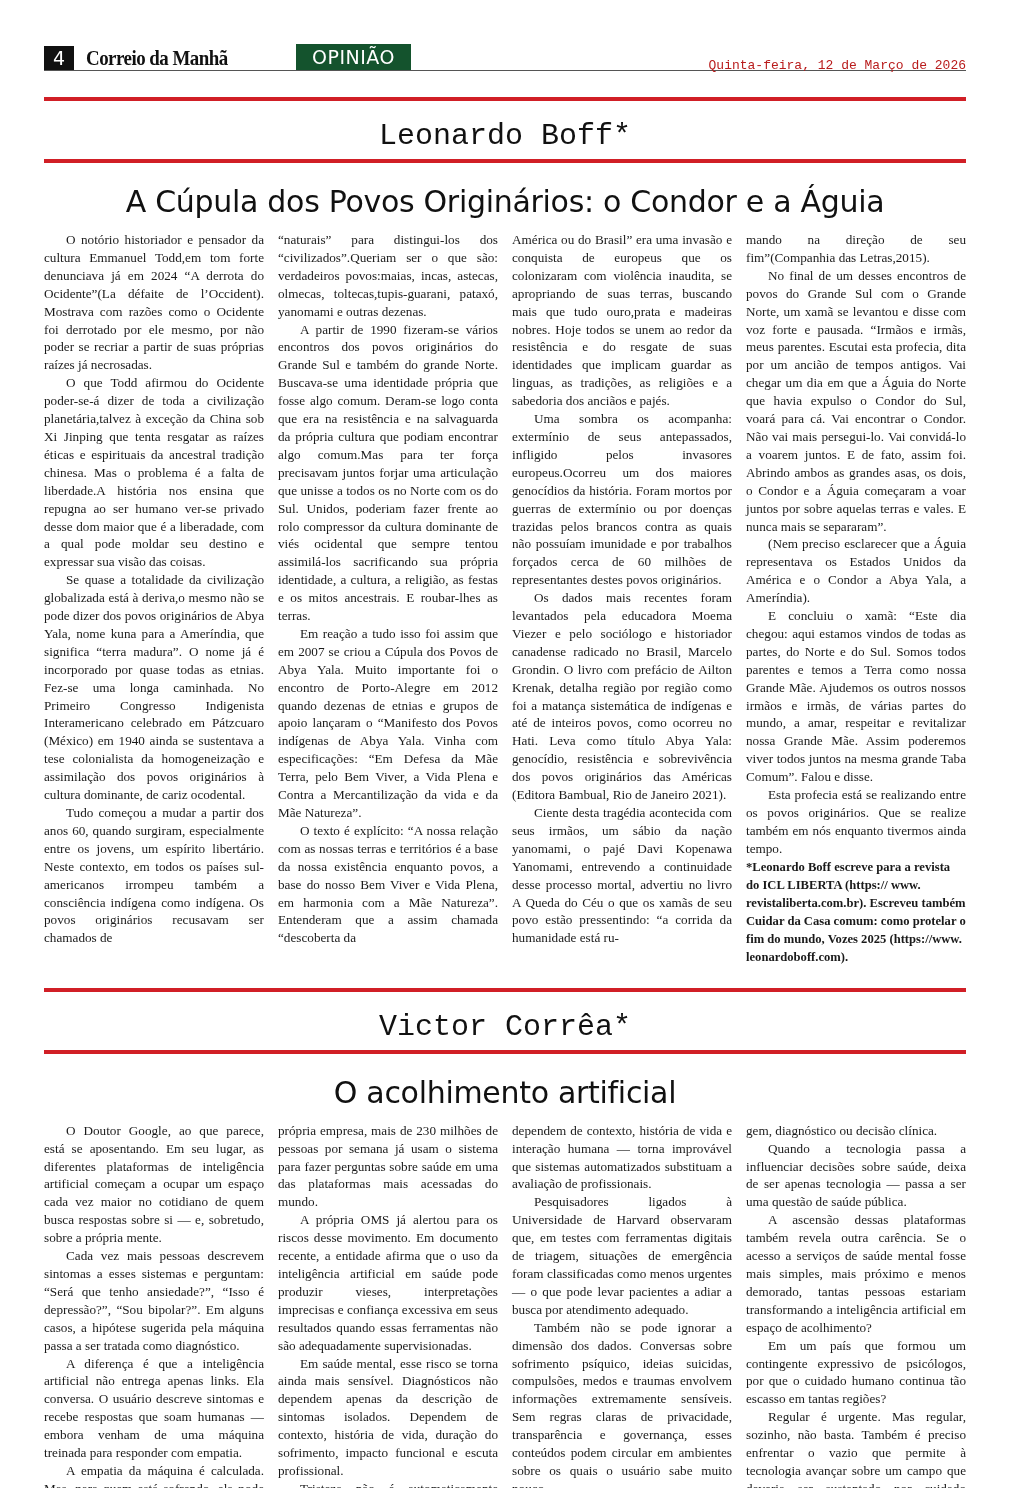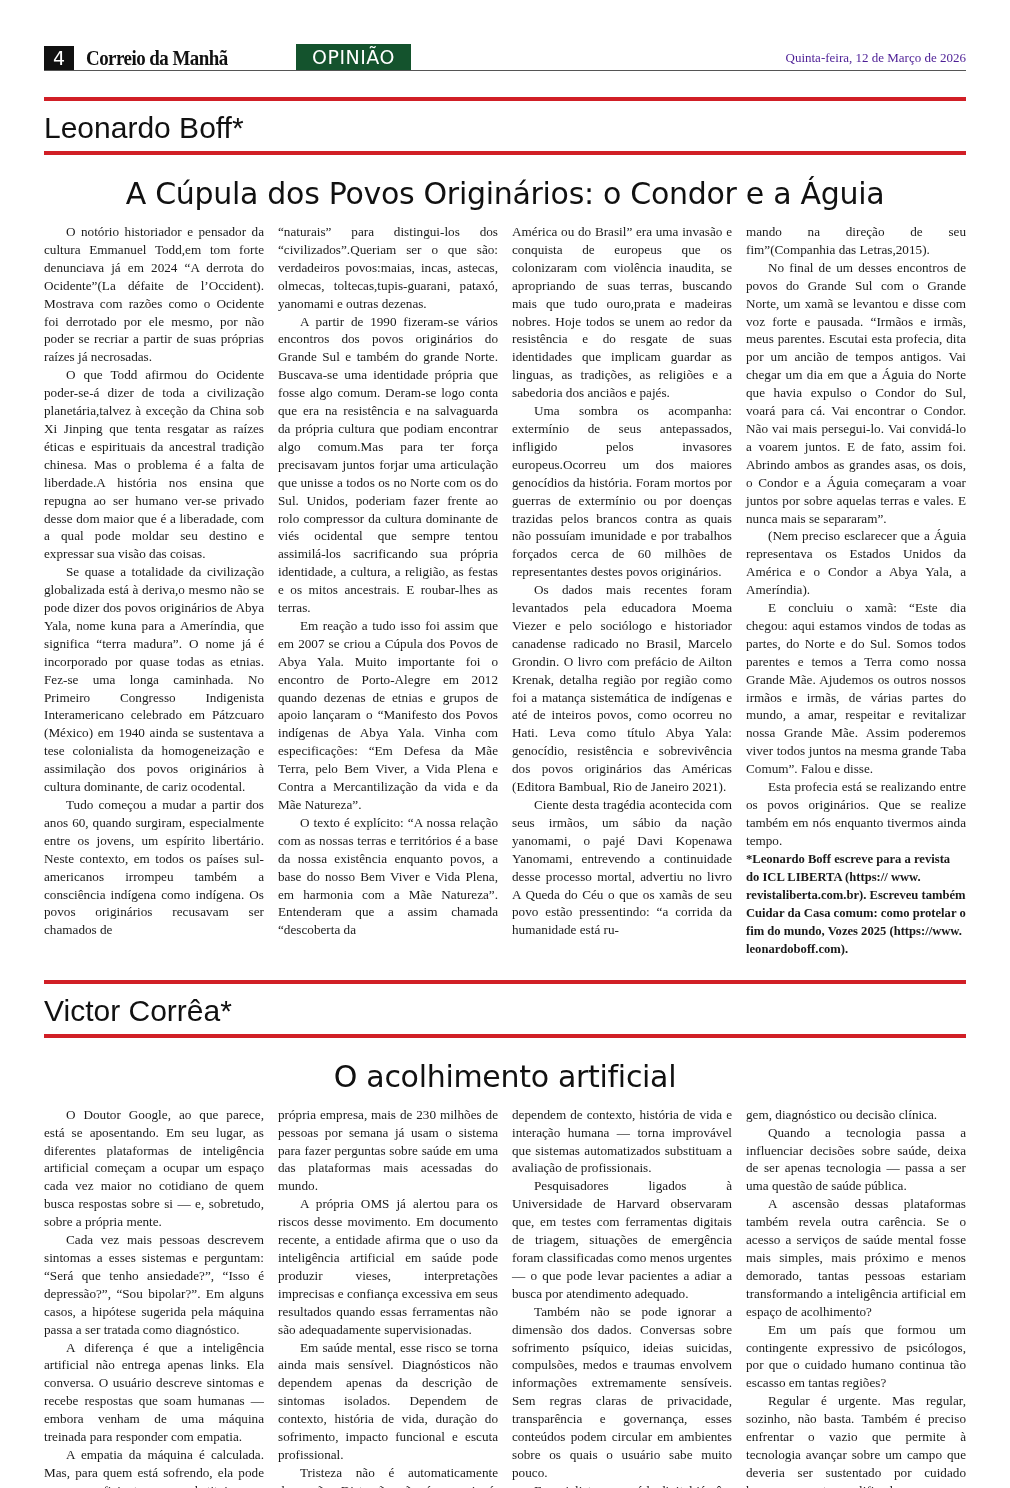--- a/index.html
+++ b/index.html
@@ -7,25 +7,25 @@
   .page { position: absolute; left: 44px; top: 44px; width: 922px; }
 
   
   .masthead { position: relative; height: 26px; border-bottom: 1px solid #555; }
   .page-num { position: absolute; left: 0; top: 2px; width: 30px; height: 24px; background: #111; color: #fff;
     font-family: "DejaVu Sans", sans-serif; font-size: 19px; line-height: 24px; text-align: center; }
   .paper-name { position: absolute; left: 42px; top: 2px; font-family: "Liberation Serif", serif;
     font-size: 22px; line-height: 24px; font-weight: bold; letter-spacing: -0.6px; transform: scaleX(0.86); transform-origin: left; color: #111; }
   .section-tag { position: absolute; left: 252px; top: 0; width: 115px; height: 26px; background: #14532d; color: #fff;
     font-family: "DejaVu Sans", sans-serif; font-size: 19px; line-height: 27px; text-align: center; letter-spacing: 0.5px; }
-  .issue-date { position: absolute; right: 0; top: 6px; font-family: Liberation Serif, serif; font-size: 13px; color: #4c1d95; }
+  .issue-date { position: absolute; right: 0; top: 14px; font-family: Liberation Mono, monospace; font-size: 13px; color: #b91c1c; }
 
   
   .red-rule { height: 4px; background: #d11f26; }
-  .author { font-family: Liberation Sans, sans-serif; font-size: 30px; text-align: left; color: #111; line-height: 38px; padding: 8px 0 4px; }
+  .author { font-family: Liberation Mono, monospace; font-size: 30px; text-align: center; color: #111; line-height: 38px; padding: 16px 0 4px; }
   .headline { font-family: "DejaVu Sans", sans-serif; font-size: 30px; text-align: center; color: #111; line-height: 38px; padding: 20px 0 4px; font-weight: normal; letter-spacing: -0.3px; }
 
   
   .columns { display: flex; justify-content: space-between; }
   .col { width: 220px; font-family: "Liberation Serif", serif; font-size: 13.2px; line-height: 17.9px; text-align: justify; hyphens: auto; color: #1a1a1a; }
   .col p { margin: 0; text-indent: 22px; }
   .col p.cont { text-indent: 0; }
   .byline-note { font-weight: bold; text-align: left; font-size: 12.6px; line-height: 18px; margin-top: 2px; text-indent: 0 !important; }
 
   #art1-header { margin-top: 26px; }

